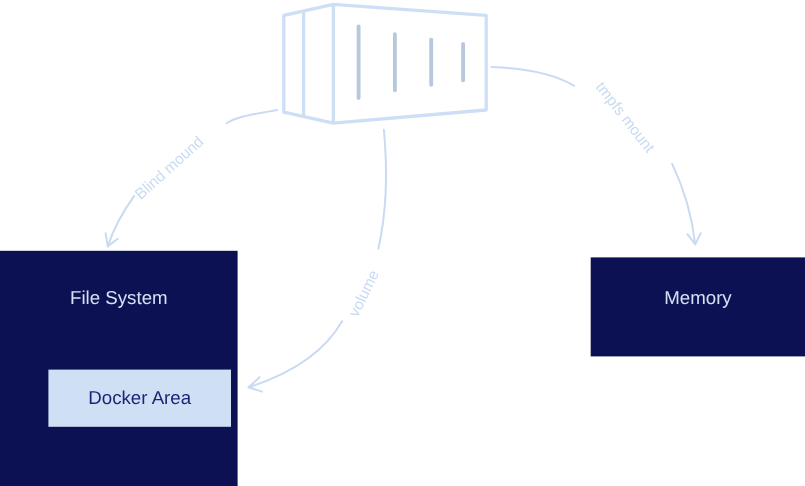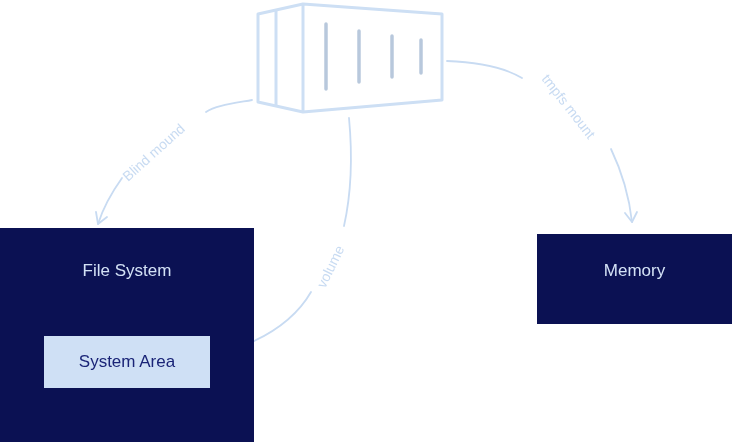--- a/index.html
+++ b/index.html
@@ -44,20 +44,20 @@
   <text class="edge-label" transform="translate(325,289) rotate(-64)">volume</text>
 
   <g fill="none" stroke="#c8dbf2" stroke-width="1.8" stroke-linecap="round">
     <path d="M447 61 C 478 62, 505 68, 522 78"></path>
     <path d="M611 149 C 622 172, 629 195, 632 222"></path>
     <path d="M632 222 L625 213 M632 222 L637 212"></path>
   </g>
   <text class="edge-label" transform="translate(541,79) rotate(52)">tmpfs mount</text>
 </svg>
 
-<div class="box" style="left:0; top:228px; width:254px; height:214px;">
+<div class="box" style="left:0; top:228px; width:216px; height:214px;">
   <div class="box-label" style="top:33px;">File System</div>
-  <div class="inner" style="left:44px; top:108px; width:166px; height:52px;">System Area</div>
+  <div class="inner" style="left:44px; top:108px; width:166px; height:52px;">Docker Area</div>
 </div>
 
 <div class="box" style="left:537px; top:234px; width:195px; height:90px;">
   <div class="box-label" style="top:27px;">Memory</div>
 </div>
 
 </body></html>

